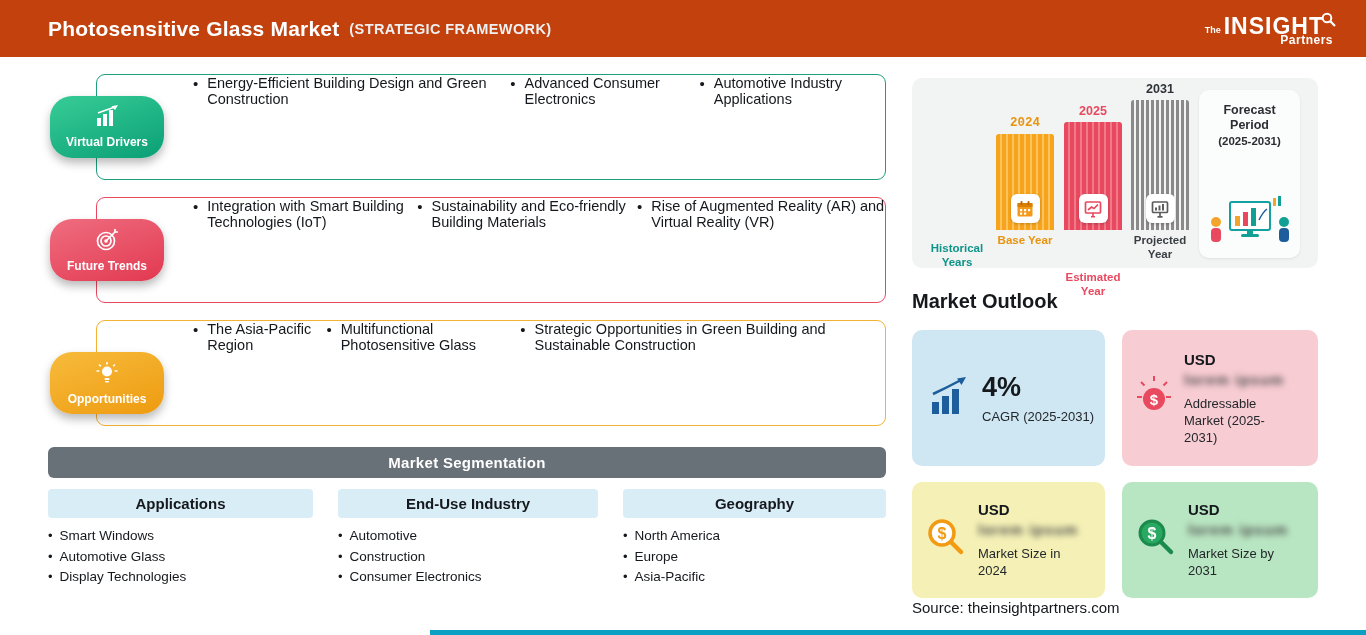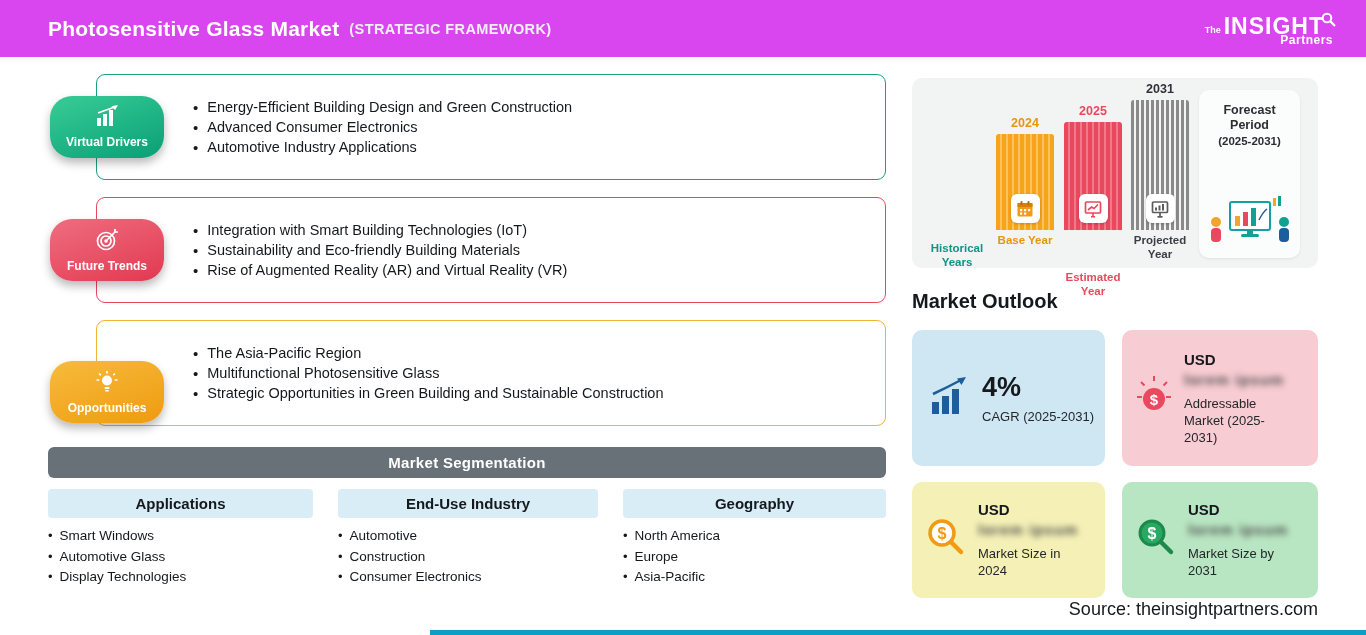--- a/index.html
+++ b/index.html
@@ -1,47 +1,47 @@
 <!DOCTYPE html>
 <html><head>
 <meta charset="utf-8">
 <style>
   * { margin:0; padding:0; box-sizing:border-box; }
   html,body { width:1366px; height:635px; }
   body { font-family:"Liberation Sans", sans-serif; background:#ffffff; position:relative; overflow:hidden; }
   .stage { position:absolute; inset:0; }
 
   
-  .header { position:absolute; top:0; left:0; width:1366px; height:57px; background:#d946ef;
+  .header { position:absolute; top:0; left:0; width:1366px; height:57px; background:#c2410c;
             display:flex; align-items:center; padding:0 30px 0 48px; }
   .title { color:#fff; font-size:21px; font-weight:bold; letter-spacing:.2px; }
   .subtitle { color:#eef0f2; font-size:14.5px; font-weight:600; margin-left:10px; letter-spacing:.4px; }
   .logo { margin-left:auto; color:#fff; text-align:right; line-height:1; }
   .logo-row { display:flex; align-items:flex-end; justify-content:flex-end; }
   .logo-the { font-size:9px; font-weight:bold; margin:0 3px 3px 0; }
   .logo-insight { font-size:23px; font-weight:800; letter-spacing:1px; }
   .logo-mag { margin:0 0 8px -3px; }
   .logo-partners { font-size:12px; font-weight:bold; margin-top:-4px; padding-right:3px; letter-spacing:.5px; }
 
   
   .sec-box { position:absolute; left:96px; width:790px; height:106px; background:#fff;
-             border-radius:9px; display:flex; flex-direction:column; justify-content:center;
+             border-radius:9px; display:flex; flex-direction:row; justify-content:center;
              gap:3px; padding-left:96px; }
   .box-green  { top:74px;  border:1.6px solid #1d9e7d; }
   .box-red    { top:197px; border:1.6px solid #e8495f; }
   .box-yellow { top:320px; border:1.6px solid #f2b234; }
   .bullet { display:flex; align-items:flex-start; font-size:14.5px; color:#15181c; }
   .bullet::before { content:"•"; font-size:15px; margin-right:9px; color:#15181c; }
 
   .badge { position:absolute; left:50px; width:114px; height:62px; border-radius:22px;
            display:flex; flex-direction:column; align-items:center; justify-content:center;
            color:#fff; box-shadow:0 5px 10px rgba(0,0,0,.28); }
   .badge-green  { top:96px;  background:linear-gradient(160deg,#33c893 10%,#0fa379 90%); }
   .badge-red    { top:219px; background:linear-gradient(160deg,#ef6d80,#e23950); }
-  .badge-orange { top:361px; background:linear-gradient(160deg,#f7bb3c,#ee9b10); }
+  .badge-orange { top:352px; background:linear-gradient(160deg,#f7bb3c,#ee9b10); }
   .badge-label { font-size:12px; font-weight:bold; margin-top:3px; white-space:nowrap; }
 
   
   .seg-bar { position:absolute; left:48px; top:447px; width:838px; height:31px; background:#687078;
              border-radius:6px; color:#fff; font-size:15px; font-weight:bold;
              display:flex; align-items:center; justify-content:center; letter-spacing:.3px; }
   .pill { position:absolute; top:489px; height:29px; background:#d9edf7; border-radius:4px;
           display:flex; align-items:center; justify-content:center; font-size:15px; font-weight:bold; color:#15181c; }
   .pill-1 { left:48px;  width:265px; }
   .pill-2 { left:338px; width:260px; }
@@ -65,21 +65,21 @@
   .bar-2 { height:96px;  background:repeating-linear-gradient(90deg,#f7a41c 0 4px,#fbc35e 4px 6px); }
   .bar-3 { height:108px; background:repeating-linear-gradient(90deg,#e8495f 0 4px,#f0798a 4px 6px); }
   .bar-4 { height:130px; background:repeating-linear-gradient(90deg,#8a8a8a 0 3px,#f4f4f4 3px 5px); }
   .bar-iconbox { width:29px; height:29px; background:#fff; border-radius:6px;
                  display:flex; align-items:center; justify-content:center; box-shadow:0 1px 3px rgba(0,0,0,.2); }
   .bar-cap { position:absolute; top:156px; text-align:center; font-size:11.5px; font-weight:bold; line-height:13.5px; }
   .cap-1 { left:14px;  width:62px; color:#0e9488;margin-top:8px; }
   .cap-2 { left:82px;  width:62px; color:#e8940f; }
   .cap-3 { left:150px; width:62px; color:#e8495f;margin-top:37px; }
   .cap-4 { left:218px; width:60px; color:#3a3f44; }
-  .y-teal { color:#0e9488; } .y-orange { color:#e8940f; } .y-red { color:#e8495f; } .y-dark { color:#2e3338; }
+  .y-teal { color:#0e9488; } .y-orange { color:#e8940f;font-family:Liberation Mono, monospace; } .y-red { color:#e8495f; } .y-dark { color:#2e3338; }
 
   .forecast { position:absolute; left:287px; top:12px; width:101px; height:168px; background:#fbfcfc;
               border-radius:10px; text-align:center; padding-top:13px; box-shadow:0 1px 3px rgba(0,0,0,.08);
               display:flex; flex-direction:column; align-items:center; }
   .forecast-t1 { font-size:12.5px; font-weight:bold; color:#2b2f33; line-height:15px; width:70px; }
   .forecast-t2 { font-size:11.5px; font-weight:600; color:#2b2f33; margin-top:2px; }
   .forecast-art { margin-top:auto; margin-bottom:4px; }
 
   
   .outlook-title { position:absolute; left:912px; top:290px; font-size:20px; font-weight:bold; color:#15181c; }
@@ -90,22 +90,22 @@
   .ocard-green  { left:1122px; top:482px; width:196px; height:116px; background:#b9e6c2; padding-left:12px; gap:10px; }
   .ocard-text { display:flex; flex-direction:column; }
   .big-value { font-size:27px; font-weight:bold; color:#15181c; }
   .ocard-label { font-size:13px; color:#23272b; line-height:17px; margin-top:5px; }
   .nowrap { white-space:nowrap; }
   .usd { font-size:15px; font-weight:bold; color:#15181c; }
   .redacted { display:inline-block; filter:blur(3.2px); font-size:15px; font-weight:bold; color:#4c4c4c;
               margin:3px 0 2px; letter-spacing:1px; }
   .ocard-label-wrap { width:112px; }
 
-  .source { position:absolute; left:912px; top:599px; width:406px; text-align:right;
-            font-size:18px; color:#15181c; }
+  .source { position:absolute; left:912px; top:599px; width:406px; text-align:left;
+            font-size:15px; color:#15181c; }
 
   .bottom-line { position:absolute; left:430px; right:0; bottom:0; height:5px; background:#0aa0c4; }
 </style>
 </head>
 <body>
 
 <div class="stage">
 
   <div class="header">
     <span class="title">Photosensitive Glass Market</span>

